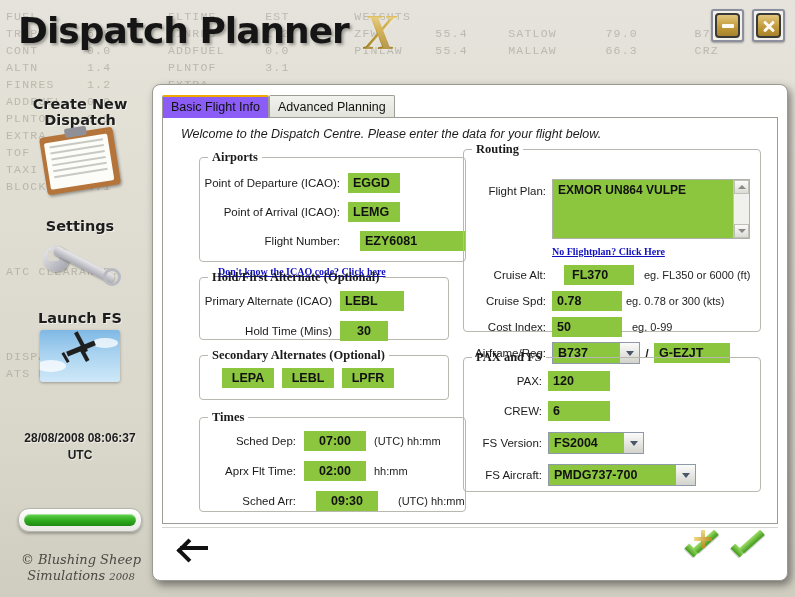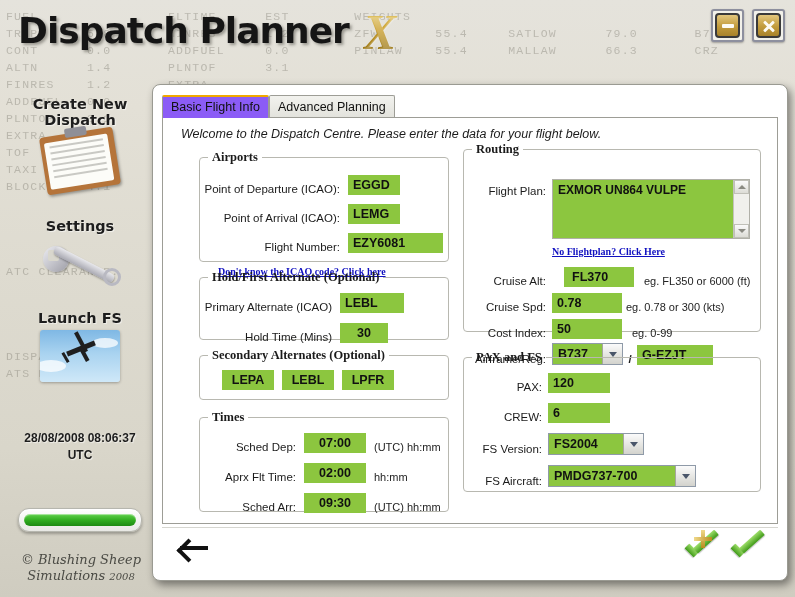--- a/index.html
+++ b/index.html
@@ -204,21 +204,21 @@
     position:absolute;margin:0;padding:0;
     border:1px solid #b8b8b0;border-radius:4px;
     background:transparent;
   }
   legend{
     font-family:"Liberation Serif", serif;
     font-size:12.5px;font-weight:bold;color:#1b1b1b;
     margin-left:8px;padding:0 4px;
   }
   .row{
-    display:flex;align-items:flex-end;margin:0;
+    display:flex;align-items:center;margin:0;
     height:24px;
   }
   .lbl{
     font-size:11.5px;color:#1b1b1b;text-align:right;
     white-space:nowrap;
   }
   .fld{
     background:#8cc63f;
     border:none;outline:none;
     font-family:"Liberation Sans", sans-serif;
@@ -453,21 +453,21 @@
       <div class="row" style="margin-top:6px;">
         <div class="lbl" style="width:140px;">Point of Departure (ICAO):</div>
         <input class="fld" style="width: 52px; margin-left: 8px;" value="EGGD">
       </div>
       <div class="row" style="margin-top:5px;">
         <div class="lbl" style="width:140px;">Point of Arrival (ICAO):</div>
         <input class="fld" style="width: 52px; margin-left: 8px;" value="LEMG">
       </div>
       <div class="row" style="margin-top:5px;">
         <div class="lbl" style="width:140px;">Flight Number:</div>
-        <input class="fld" style="width: 95px; margin-left: 8px;" value="EZY6081">
+        <input class="fld" style="width: 105px; margin-left: 20px;" value="EZY6081">
       </div>
       <div style="margin:8px 0 0 18px;">
         <a class="linky">Don't know the ICAO code? Click here</a>
       </div>
     </fieldset>
 
     <fieldset style="left:36px;top:152px;width:248px;height:68px;">
       <legend>Hold/First Alternate (Optional)</legend>
       <div class="row" style="margin-top:4px;">
         <div class="lbl" style="width:132px;">Primary Alternate (ICAO)</div>
@@ -493,21 +493,21 @@
       <div class="row" style="margin-top:4px;">
         <div class="lbl" style="width:96px;">Sched Dep:</div>
         <input class="fld center" style="width: 62px; margin-left: 8px;" value="07:00">
         <div class="hint" style="margin-left:8px;">(UTC) hh:mm</div>
       </div>
       <div class="row" style="margin-top:6px;">
         <div class="lbl" style="width:96px;">Aprx Flt Time:</div>
         <input class="fld center" style="width: 62px; margin-left: 8px;" value="02:00">
         <div class="hint" style="margin-left:8px;">hh:mm</div>
       </div>
-      <div class="row" style="margin-top:6px;">
+      <div class="row" style="margin-top:6px;gap:12px;">
         <div class="lbl" style="width:96px;">Sched Arr:</div>
         <input class="fld center" style="width: 62px; margin-left: 8px;" value="09:30">
         <div class="hint" style="margin-left:8px;">(UTC) hh:mm</div>
       </div>
     </fieldset>
 
     <fieldset style="left:300px;top:24px;width:296px;height:188px;">
       <legend>Routing</legend>
 
       <div class="lbl" style="position:absolute;left:12px;top:28px;width:70px;">Flight Plan:</div>
@@ -536,21 +536,21 @@
         <input class="fld" style="width: 70px; margin-left: 6px;" value="0.78">
         <div class="hint" style="margin-left:4px;">eg. 0.78 or 300 (kts)</div>
       </div>
       <div class="row" style="position:absolute;left:12px;top:158px;">
         <div class="lbl" style="width:70px;">Cost Index:</div>
         <input class="fld" style="width: 70px; margin-left: 6px;" value="50">
         <div class="hint" style="margin-left:10px;">eg. 0-99</div>
       </div>
       <div class="row" style="position:absolute;left:4px;top:184px;">
         <div class="lbl" style="width:78px;">Airframe/Reg:</div>
-        <div class="combo" style="width:71px;margin-left:6px;">
+        <div class="combo" style="width:88px;margin-left:6px;">
           <div class="cval">B737</div>
           <div class="cbtn">
               <div class="chev"></div>
             </div>
         </div>
         <div class="lbl" style="width:14px;font-weight:bold;text-align:center;">/</div>
         <input class="fld" style="width: 76px;" value="G-EZJT">
       </div>
     </fieldset>
 

